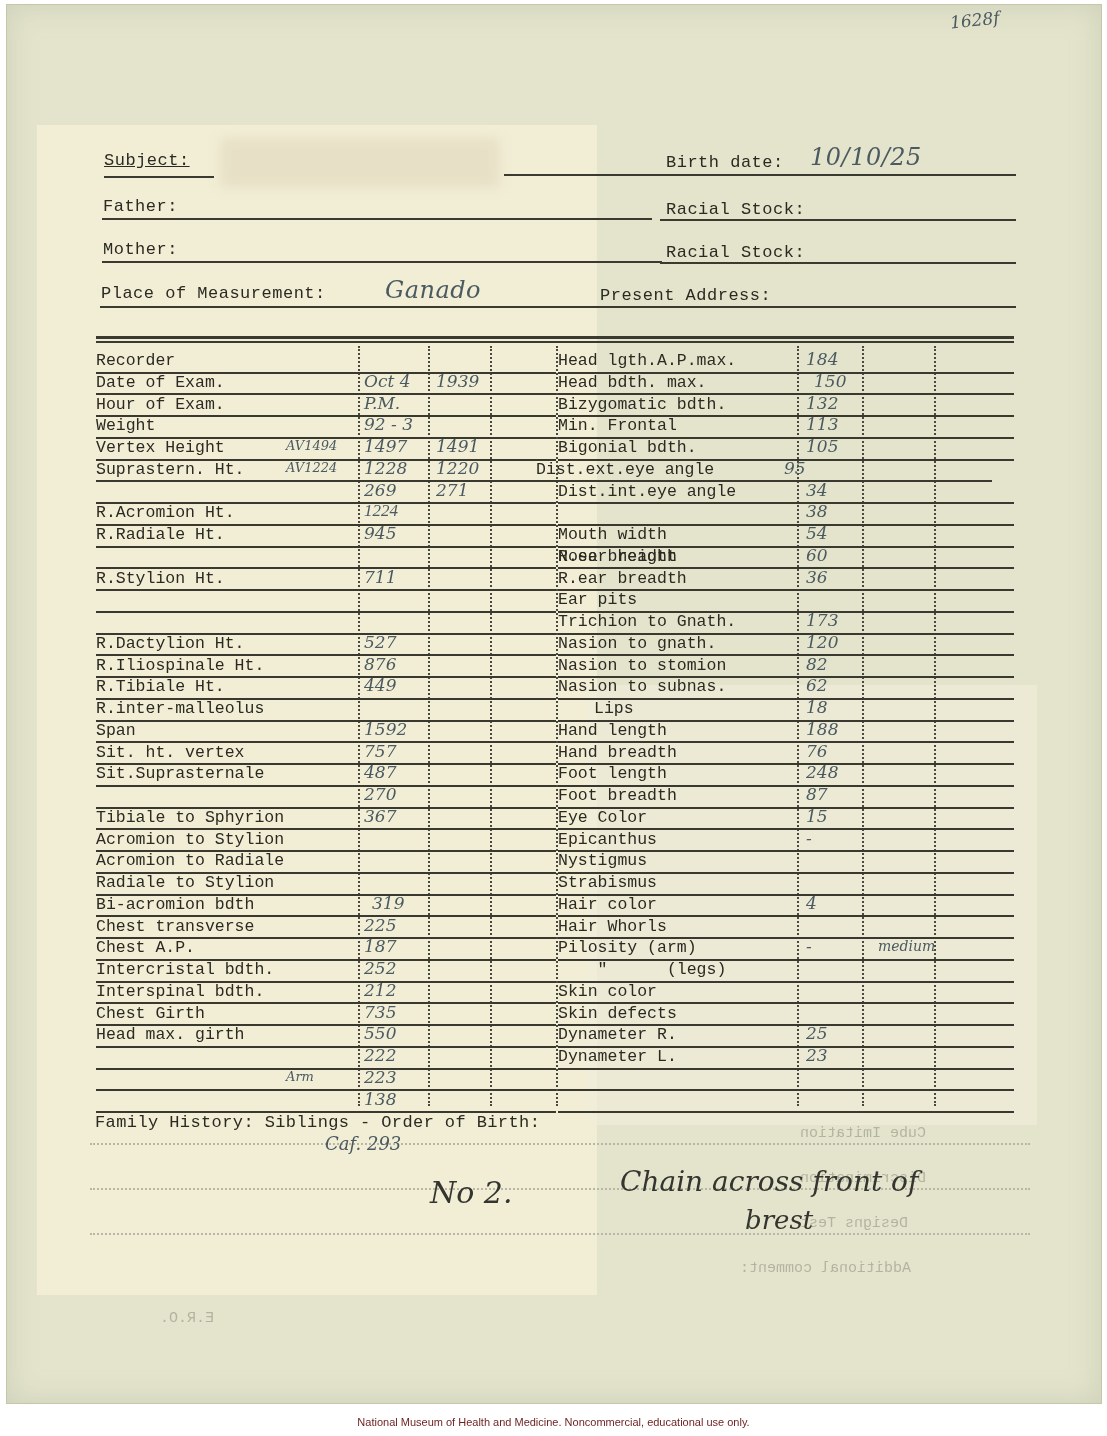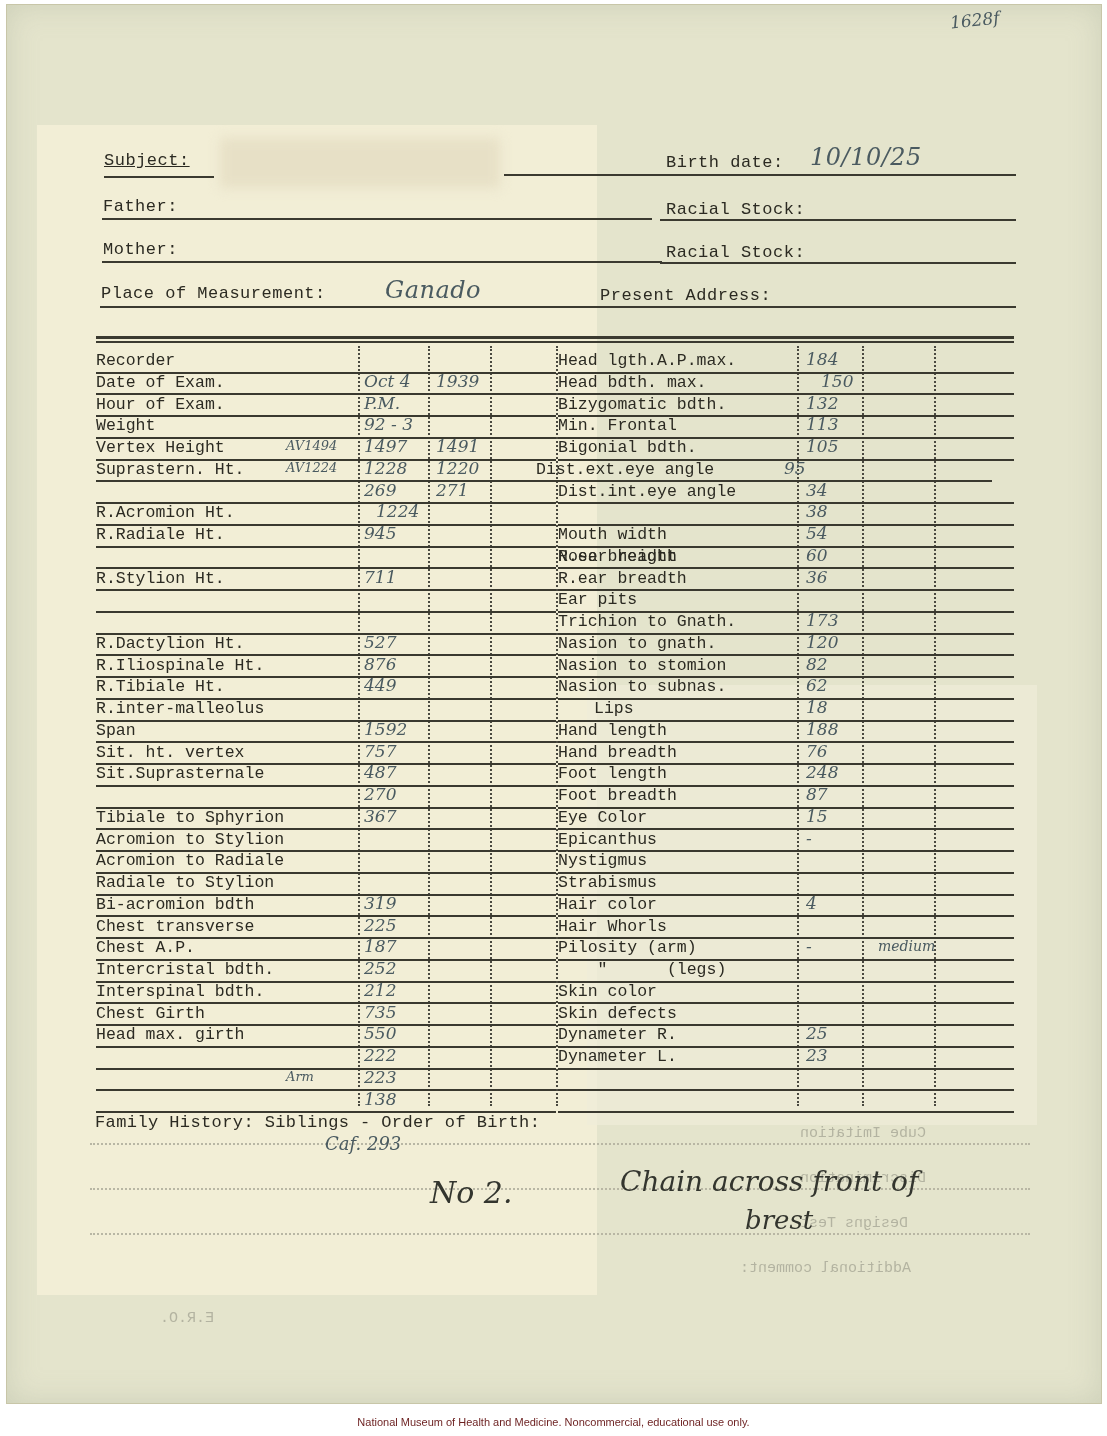--- a/index.html
+++ b/index.html
@@ -156,21 +156,21 @@
   </div>
     <div class="table-row" style="left: 96px; width: 460px; top: 480.5px;">
     <span class="row-label"></span>
     <span class="row-note hand" style="position:absolute;left:190px;top:-1px;font-size:13px;"></span>
     <span class="row-val hand v1" style="left:268px;">269</span>
     <span class="row-val hand v2" style="left:340px;">271</span>
   </div>
     <div class="table-row" style="left: 96px; width: 460px; top: 502.25px;">
     <span class="row-label">R.Acromion Ht.</span>
     <span class="row-note hand" style="position:absolute;left:190px;top:-1px;font-size:13px;"></span>
-    <span class="row-val hand v1" style="left:280px;">1224</span>
+    <span class="row-val hand v1" style="left:268px;font-family:Liberation Serif, serif;">1224</span>
     <span class="row-val hand v2" style="left:340px;"></span>
   </div>
     <div class="table-row" style="left: 96px; width: 460px; top: 524px;">
     <span class="row-label">R.Radiale Ht.</span>
     <span class="row-note hand" style="position:absolute;left:190px;top:-1px;font-size:13px;"></span>
     <span class="row-val hand v1" style="left:268px;">945</span>
     <span class="row-val hand v2" style="left:340px;"></span>
   </div>
     <div class="table-row" style="left: 96px; width: 460px; top: 545.75px;">
     <span class="row-label"></span>
@@ -264,21 +264,21 @@
   </div>
     <div class="table-row" style="left: 96px; width: 460px; top: 872px;">
     <span class="row-label">Radiale to Stylion</span>
     <span class="row-note hand" style="position:absolute;left:190px;top:-1px;font-size:13px;"></span>
     <span class="row-val hand v1" style="left:268px;"></span>
     <span class="row-val hand v2" style="left:340px;"></span>
   </div>
     <div class="table-row" style="left: 96px; width: 460px; top: 893.75px;">
     <span class="row-label">Bi-acromion bdth</span>
     <span class="row-note hand" style="position:absolute;left:190px;top:-1px;font-size:13px;"></span>
-    <span class="row-val hand v1" style="left:268px;">319</span>
+    <span class="row-val hand v1" style="left:276px;">319</span>
     <span class="row-val hand v2" style="left:340px;"></span>
   </div>
     <div class="table-row" style="left: 96px; width: 460px; top: 915.5px;">
     <span class="row-label">Chest transverse</span>
     <span class="row-note hand" style="position:absolute;left:190px;top:-1px;font-size:13px;"></span>
     <span class="row-val hand v1" style="left:268px;">225</span>
     <span class="row-val hand v2" style="left:340px;"></span>
   </div>
     <div class="table-row" style="left: 96px; width: 460px; top: 937.25px;">
     <span class="row-label">Chest A.P.</span>
@@ -331,21 +331,21 @@
   </div>
 
 <div id="right-table">
     <div class="table-row" style="left: 558px; width: 456px; top: 350px;">
     <span class="row-label" style="white-space:pre;">Head lgth.A.P.max.</span>
     <span class="row-val hand v1" style="left:248px;">184</span>
     <span class="row-val hand v2" style="left:320px;font-size:14px;"></span>
   </div>
     <div class="table-row" style="left: 558px; width: 456px; top: 371.75px;">
     <span class="row-label" style="white-space:pre;">Head bdth. max.</span>
-    <span class="row-val hand v1" style="left:263px;">150</span>
+    <span class="row-val hand v1" style="left:256px;">150</span>
     <span class="row-val hand v2" style="left:320px;font-size:14px;"></span>
   </div>
     <div class="table-row" style="left: 558px; width: 456px; top: 393.5px;">
     <span class="row-label" style="white-space:pre;">Bizygomatic bdth.</span>
     <span class="row-val hand v1" style="left:248px;">132</span>
     <span class="row-val hand v2" style="left:320px;font-size:14px;"></span>
   </div>
     <div class="table-row" style="left: 558px; width: 456px; top: 415.25px;">
     <span class="row-label" style="white-space:pre;">Min. Frontal</span>
     <span class="row-val hand v1" style="left:248px;">113</span>

